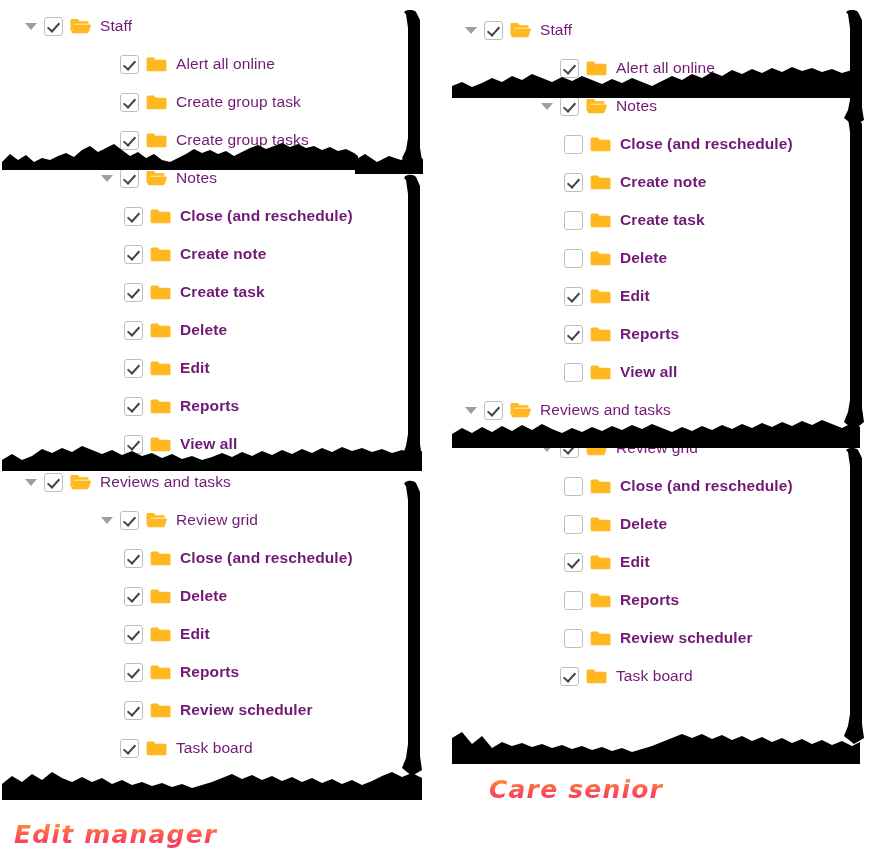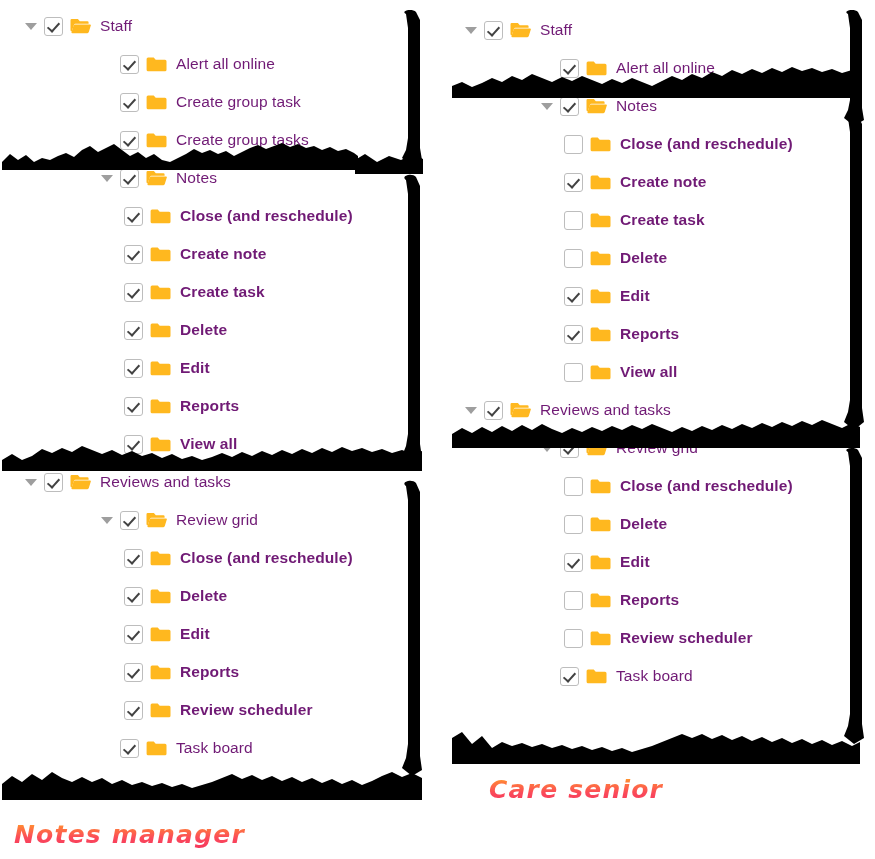--- a/index.html
+++ b/index.html
@@ -615,16 +615,16 @@
     <svg width="30" height="320" viewBox="0 0 30 320">
       <path fill="#000" d="M8,6 C2,3 14,0 18,4 L22,12 L22,296 L24,310 L14,318 L4,310 L8,300 L10,288 L10,20 Z"></path>
     </svg>
   </div>
   <div class="brush" style="left:840px; top:446px;">
     <svg width="30" height="300" viewBox="0 0 30 300">
       <path fill="#000" d="M8,6 C2,3 14,0 18,4 L22,12 L22,278 L24,292 L14,298 L4,290 L8,280 L10,268 L10,20 Z"></path>
     </svg>
   </div>
 
-  <div class="caption caption-left">Notes manager</div>
+  <div class="caption caption-left">Edit manager</div>
   <div class="caption caption-right">Care senior</div>
 
 </div>
 
 </body></html>

